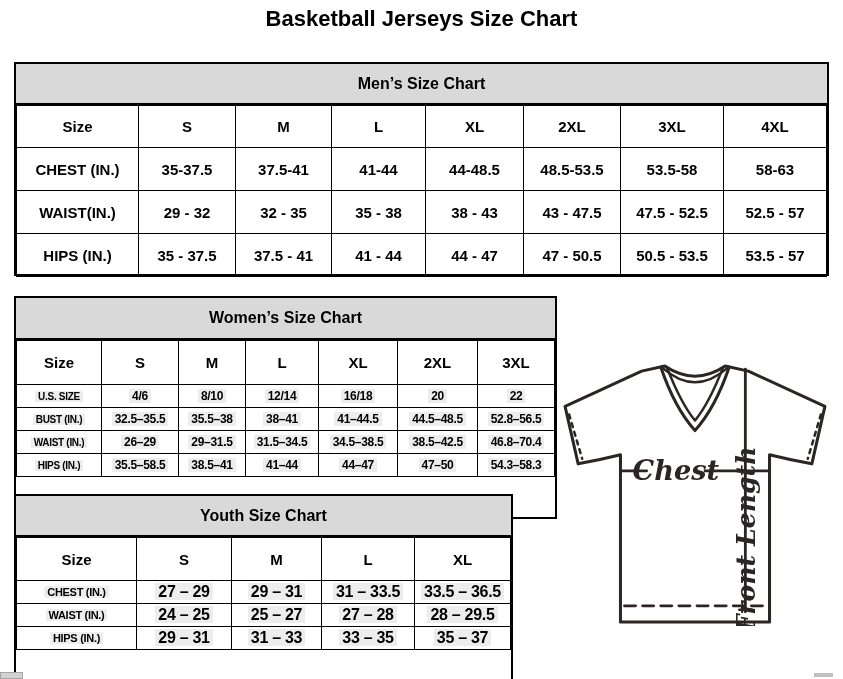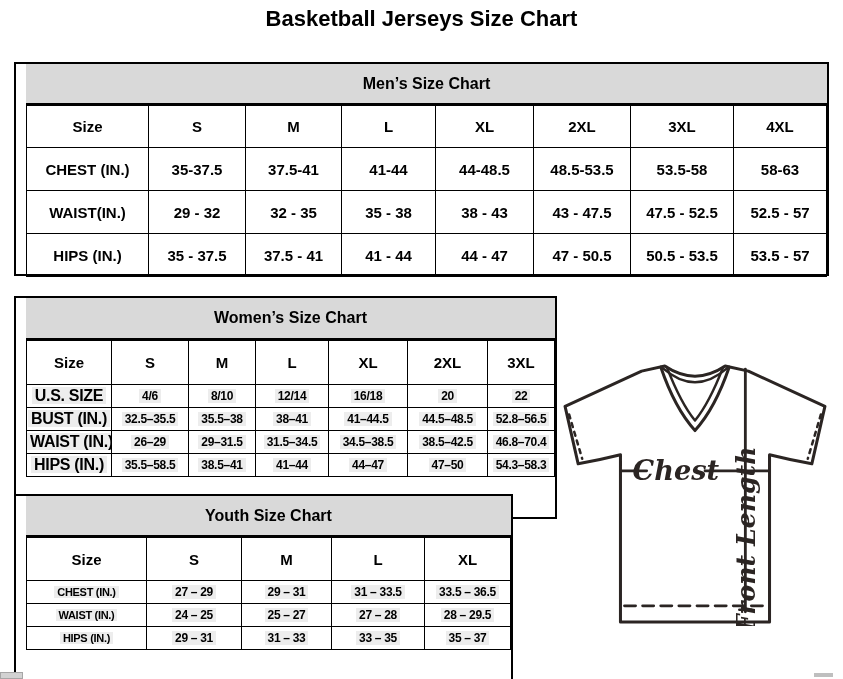--- a/index.html
+++ b/index.html
@@ -5,21 +5,21 @@
   html,body{margin:0;padding:0;}
   body{
     width:843px;height:679px;position:relative;background:#ffffff;
     font-family:"Liberation Sans",sans-serif;color:#000;
     overflow:hidden;
   }
   .page-title{
     position:absolute;left:0;top:6px;width:843px;text-align:center;
     font-size:22px;font-weight:bold;letter-spacing:0px;
   }
-  .panel{position:absolute;border:2px solid #000;box-sizing:border-box;background:#fff;padding-left:10px;}
+  .panel{position:absolute;border:2px solid #000;box-sizing:border-box;background:#fff;}
   .band{
     background:#d9d9d9;border-bottom:2px solid #000;text-align:center;
     font-weight:bold;display:flex;align-items:center;justify-content:center;
   }
   table{border-collapse:collapse;table-layout:fixed;width:100%;}
   td{border:1px solid #000;text-align:center;vertical-align:middle;
      font-weight:bold;padding:0;overflow:hidden;white-space:nowrap;}
 
   
   #mens{left:14px;top:62px;width:815px;height:214px;}
@@ -28,29 +28,29 @@
   #mens tr.hdr{height:42px;}
   #mens tr.data{height:43px;}
 
   
   #womens{left:14px;top:296px;width:543px;height:223px;}
   #womens .band{height:40px;font-size:16px;}
   #womens tr.hdr{height:44px;}
   #womens tr.hdr td{font-size:15px;}
   #womens tr.data{height:23px;}
   #womens tr.data td{font-size:12px;letter-spacing:-0.3px;}
-  #womens tr.data td.lbl{font-size:16px;}
+  #womens tr.data td.lbl{font-size:10px;}
 
   
   #youth{left:14px;top:494px;width:499px;height:204px;}
   #youth .band{height:39px;font-size:16px;}
   #youth tr.hdr{height:43px;}
   #youth tr.hdr td{font-size:15px;}
   #youth tr.data{height:23px;}
-  #youth tr.data td{font-size:12px;letter-spacing:-0.3px;}
+  #youth tr.data td{font-size:16px;letter-spacing:-0.3px;}
   #youth tr.data td.lbl{font-size:11px;}
 
   .hl{background:#ededed;padding:0 3px;}
 
   
   #jersey{position:absolute;left:556px;top:358px;width:280px;height:268px;}
   .measure-text{
     font-family:"DejaVu Serif","Liberation Serif",serif;
     font-style:italic;font-weight:bold;fill:#2b2523;
   }

